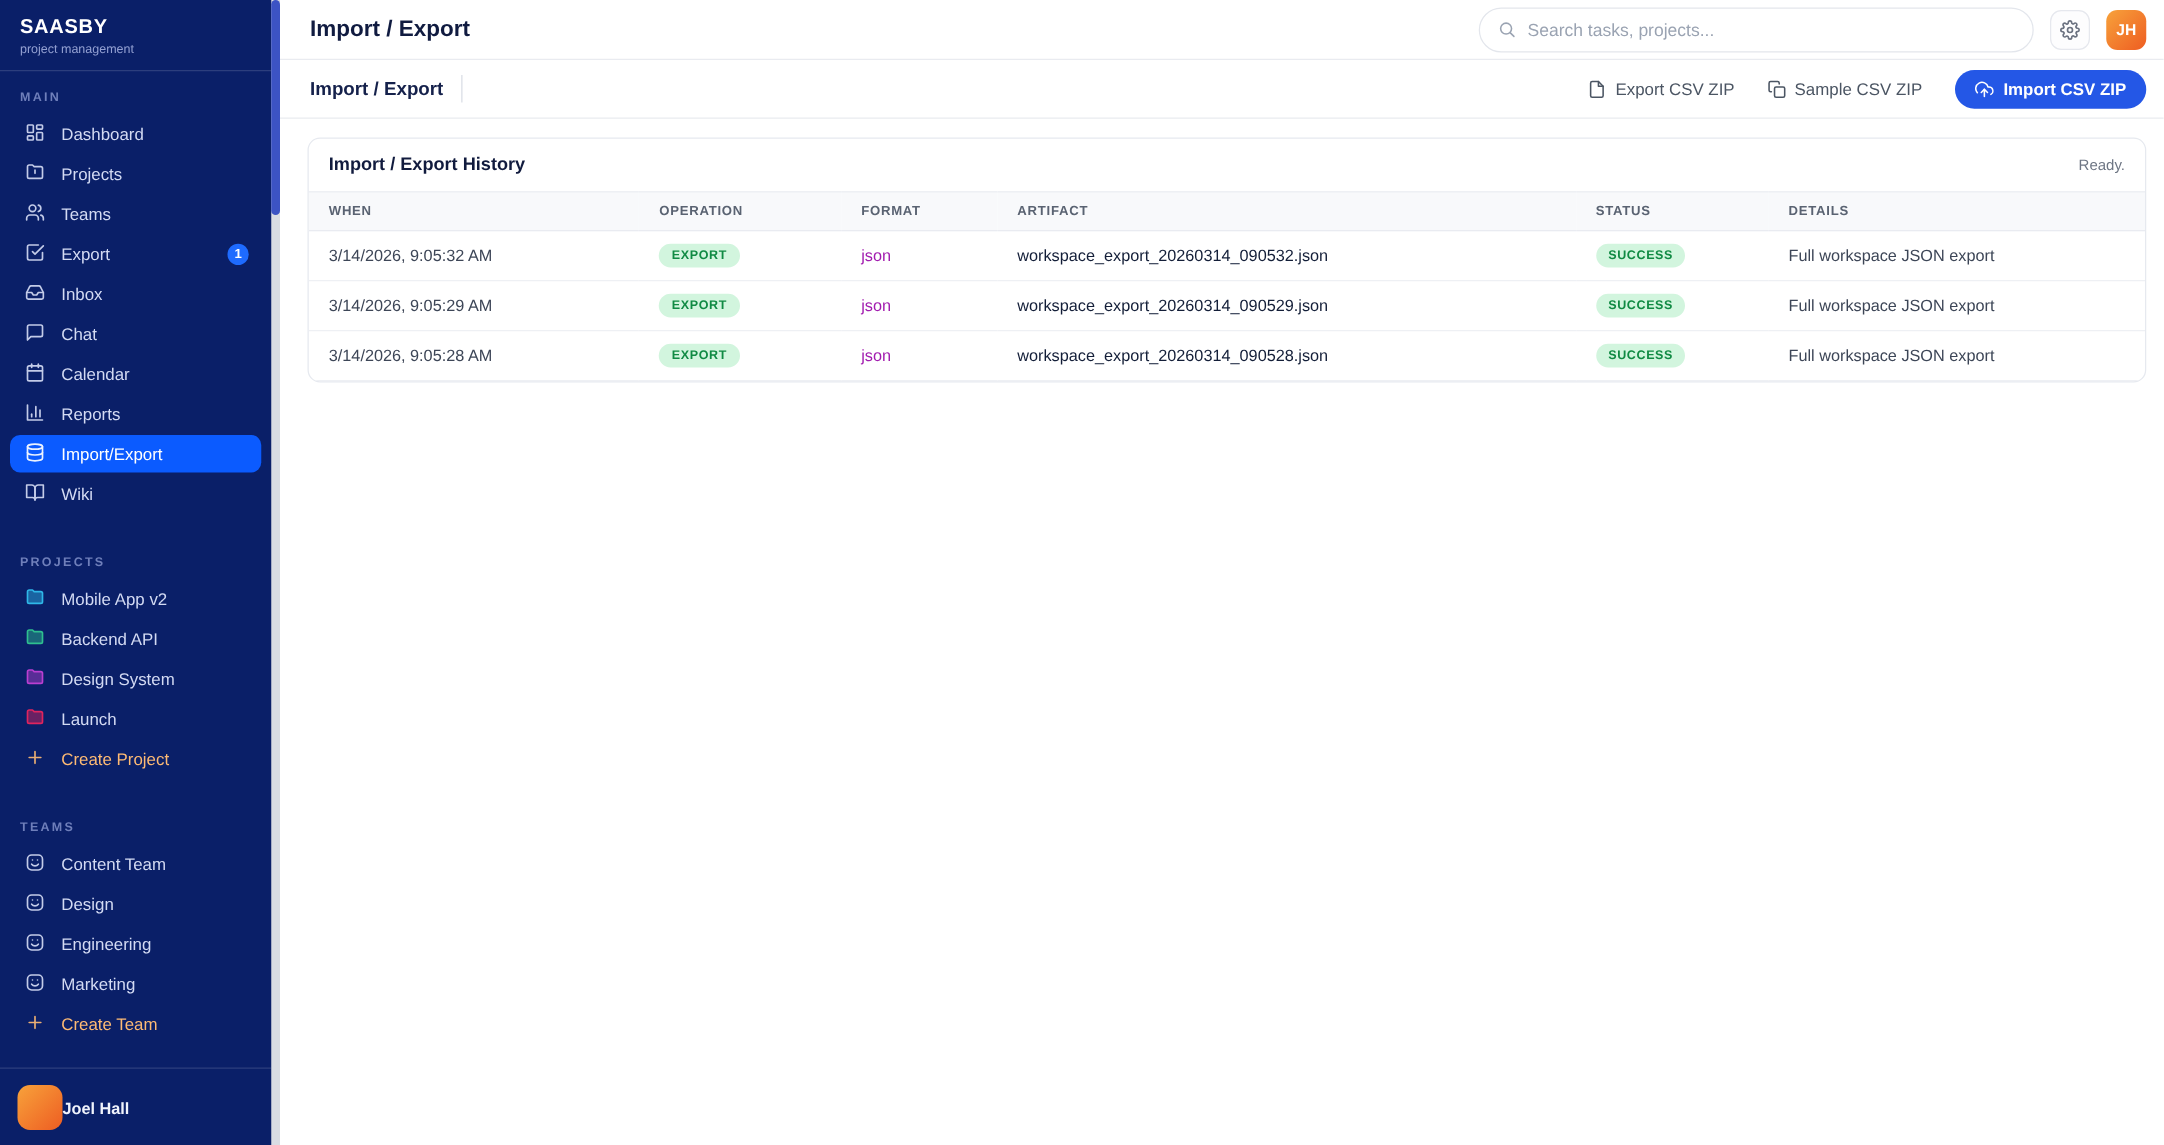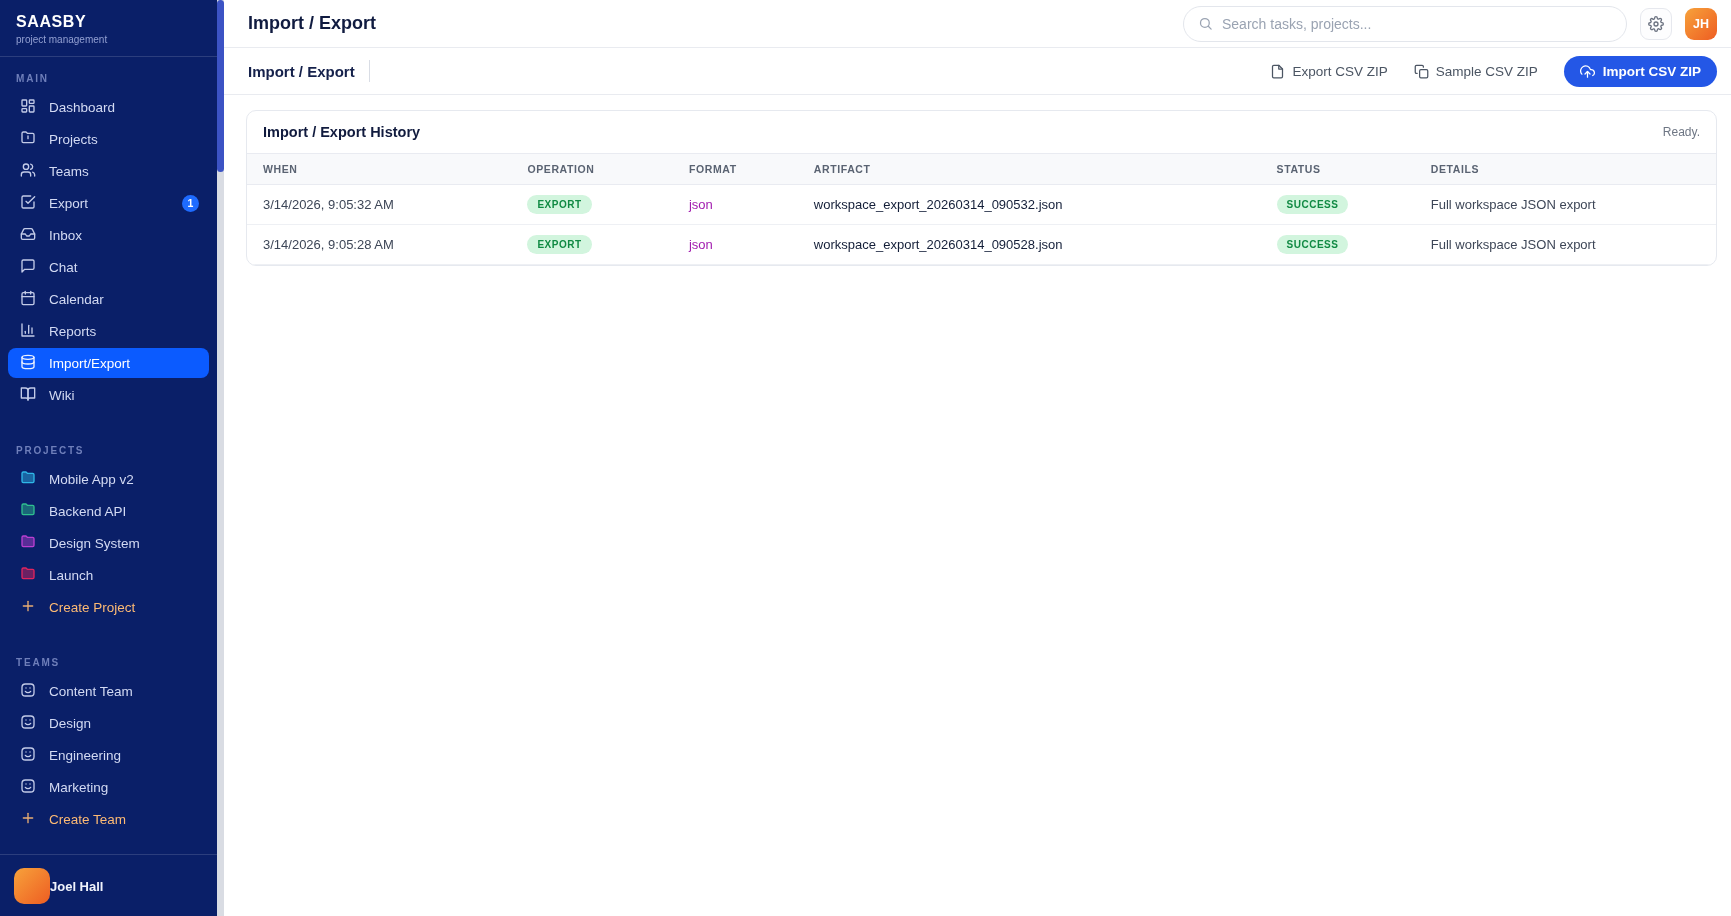--- a/index.html
+++ b/index.html
@@ -324,20 +324,28 @@
         <tbody>
           <tr>
             <td class="when">3/14/2026, 9:05:32 AM</td>
             <td><span class="pill">EXPORT</span></td>
             <td class="fmt">json</td>
             <td class="artifact">workspace_export_20260314_090532.json</td>
             <td><span class="pill">SUCCESS</span></td>
             <td class="details">Full workspace JSON export</td>
           </tr>
           <tr>
+            <td class="when">3/14/2026, 9:05:29 AM</td>
+            <td><span class="pill">EXPORT</span></td>
+            <td class="fmt">json</td>
+            <td class="artifact">workspace_export_20260314_090529.json</td>
+            <td><span class="pill">SUCCESS</span></td>
+            <td class="details">Full workspace JSON export</td>
+          </tr>
+          <tr>
             <td class="when">3/14/2026, 9:05:28 AM</td>
             <td><span class="pill">EXPORT</span></td>
             <td class="fmt">json</td>
             <td class="artifact">workspace_export_20260314_090528.json</td>
             <td><span class="pill">SUCCESS</span></td>
             <td class="details">Full workspace JSON export</td>
           </tr>
         </tbody>
       </table>
     </div>

